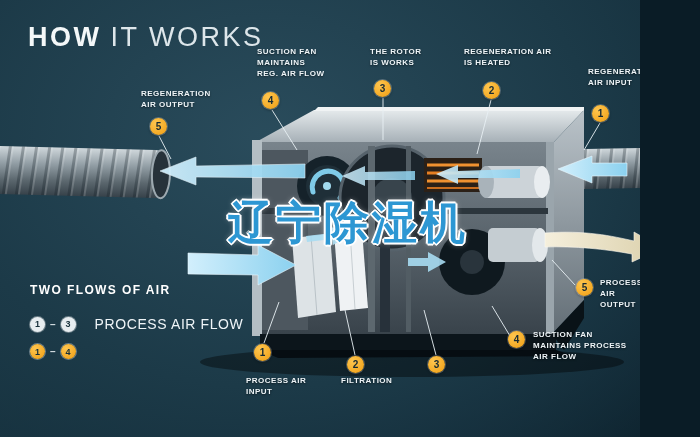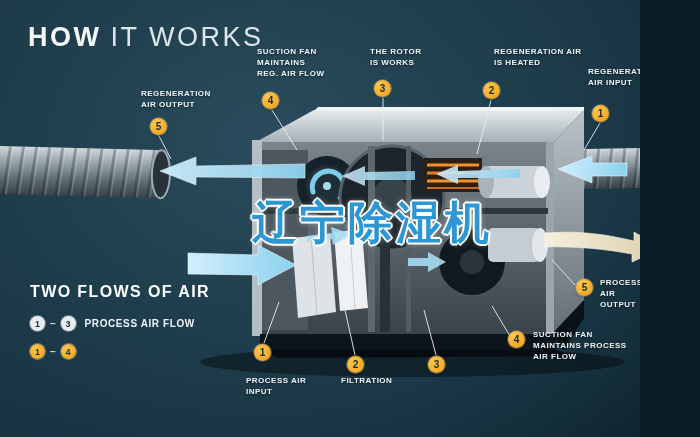--- a/index.html
+++ b/index.html
@@ -20,42 +20,41 @@
     text-shadow:0 1px 2px rgba(0,0,0,.5);
   }
   .num{
     position:absolute;width:17px;height:17px;border-radius:50%;
     background:radial-gradient(circle at 35% 30%, #ffc64f, #ee9d12);
     color:#172a33;font-size:10px;font-weight:700;
     display:flex;align-items:center;justify-content:center;z-index:6;
     box-shadow:0 0 0 1px rgba(255,255,255,.25),0 1px 3px rgba(0,0,0,.45);
   }
   .co0{left:141px;top:88px}.co1{left:257px;top:46px}.co2{left:370px;top:46px}
-  .co3{left:494px;top:46px}.co4{left:588px;top:66px}.co5{left:600px;top:277px}
+  .co3{left:464px;top:46px}.co4{left:588px;top:66px}.co5{left:600px;top:277px}
   .co6{left:533px;top:329px}.co7{left:430px;top:386px}.co8{left:341px;top:375px}
   .co9{left:246px;top:375px}
   .cc0{left:150px;top:118px}.cc1{left:262px;top:92px}.cc2{left:374px;top:80px}
   .cc3{left:483px;top:82px}.cc4{left:592px;top:105px}.cc5{left:576px;top:279px}
   .cc6{left:508px;top:331px}.cc7{left:428px;top:356px}.cc8{left:347px;top:356px}
   .cc9{left:254px;top:344px}
   .watermark{
     position:absolute;left:228px;top:193px;z-index:5;
     font-size:45px;font-weight:700;letter-spacing:3px;color:#2d97d3;white-space:nowrap;
     text-shadow:-2px 0 0 #fff,2px 0 0 #fff,0 -2px 0 #fff,0 2px 0 #fff,
       -1px -1px 0 #fff,1px 1px 0 #fff,-1px 1px 0 #fff,1px -1px 0 #fff,0 0 6px rgba(255,255,255,.6);
-    margin-left:24px;
-  }
-  .legend-title{position:absolute;left:30px;top:283px;z-index:6;font-size:16px;font-weight:700;color:#fff;letter-spacing:1.4px}
+  }
+  .legend-title{position:absolute;left:30px;top:283px;z-index:6;font-size:12px;font-weight:700;color:#fff;letter-spacing:1.4px}
   .lrow{position:absolute;left:30px;z-index:6;display:flex;align-items:center;gap:5px}
   .lrow1{top:316px}.lrow2{top:344px}
   .lc{width:15px;height:15px;border-radius:50%;font-size:9px;font-weight:700;display:flex;align-items:center;justify-content:center;color:#16303a;box-shadow:0 0 0 1px rgba(255,255,255,.35)}
   .lc.white{background:#e7edf0}
   .lc.amber{background:radial-gradient(circle at 35% 30%, #ffc64f, #ee9d12)}
   .lrow .dash{color:#d4dee2;font-weight:700;font-size:10px}
-  .lrow .txt{font-size:10px;font-weight:700;color:#eef4f7;letter-spacing:.6px;margin-left:4px}
+  .lrow .txt{font-size:14px;font-weight:400;color:#eef4f7;letter-spacing:.6px;margin-left:14px}
 </style>
 </head>
 <body>
 
 <div class="stage">
 
   <svg class="illus" width="700" height="437" viewBox="0 0 700 437">
     <defs>
       <linearGradient id="duct" x1="0" y1="0" x2="0" y2="1">
         <stop offset="0" stop-color="#cfd7db"></stop>

